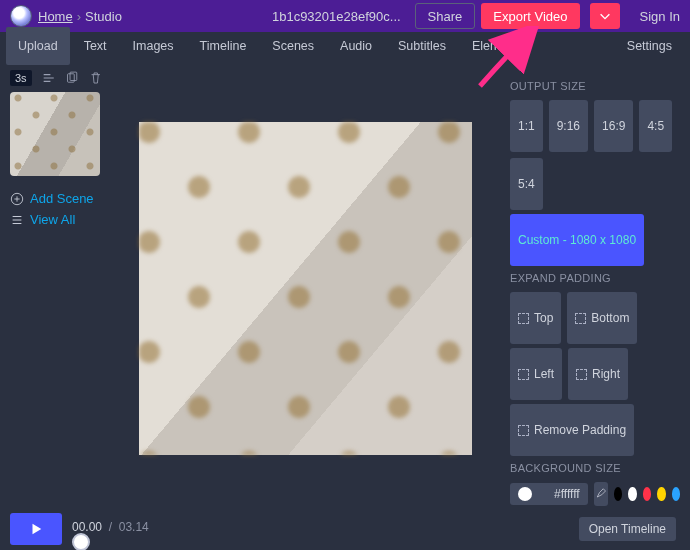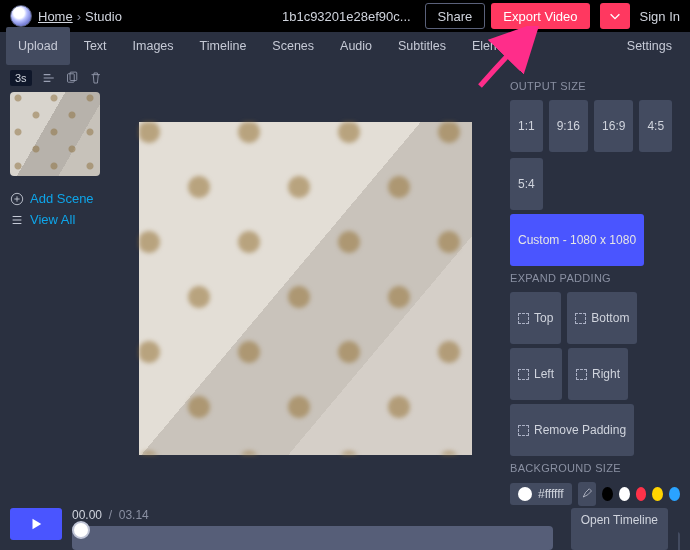--- a/index.html
+++ b/index.html
@@ -11,21 +11,21 @@
     font-size: 13px;
     overflow: hidden;
     position: relative;
   }
   .topbar {
     height: 32px;
     display: flex;
     align-items: center;
     padding: 0 10px;
     gap: 6px;
-    background: #000000;
+    background: #4c1d95;
   }
   .logo {
     width: 22px; height: 22px; border-radius: 50%;
     background: radial-gradient(circle at 40% 35%, #fff 0 30%, #b8c0ff 45%, #7880d6 70%);
     border: 1px solid #555c78;
     flex-shrink: 0;
   }
   .breadcrumb { display: flex; align-items: center; gap: 4px; }
   .breadcrumb a { color: #d0d4dd; text-decoration: underline; }
   .breadcrumb .sep { color: #8a90a2; }
@@ -33,21 +33,21 @@
   .doc-title { color: #d0d4dd; margin-right: 8px; max-width: 130px; overflow: hidden; white-space: nowrap; text-overflow: ellipsis; }
   .btn {
     height: 26px; padding: 0 12px; border-radius: 3px;
     display: inline-flex; align-items: center; justify-content: center;
     font-size: 13px; cursor: pointer; border: none;
   }
   .btn-outline { background: transparent; border: 1px solid #5a617a; color: #d0d4dd; }
   .btn-primary { background: #ff3860; color: #fff; }
   .export-group { display: flex; gap: 10px; }
   .export-group .btn-primary:last-child { padding: 0 8px; }
-  .signin { margin-left: 4px; color: #d0d4dd; cursor: pointer; }
+  .signin { margin-left: 14px; color: #d0d4dd; cursor: pointer; }
 
   .tabbar {
     height: 28px; display: flex; align-items: center;
     background: #2a3040; gap: 2px; padding: 0 6px;
   }
   .tab {
     padding: 12px 12px; border-radius: 2px; cursor: pointer;
     color: #c6cad6; font-size: 12.5px;
   }
   .tab.active { background: #434b60; }
@@ -107,47 +107,47 @@
   .right {
     width: 190px; padding: 14px 10px 0 10px;
     font-size: 12px;
   }
   .sec-label { color: #8a90a2; font-size: 11px; letter-spacing: .3px; margin: 6px 0 8px; }
   .chip-row { display: flex; flex-wrap: wrap; gap: 6px; margin-bottom: 4px; }
   .chip {
     background: #434b60; color: #d0d4dd; padding: 19px 8px;
     border-radius: 3px; font-size: 12px; cursor: pointer;
   }
-  .chip.active { background: #4a55ff; color: #e5e5e5; }
+  .chip.active { background: #4a55ff; color: #5eead4; }
   .chip .sq {
     width: 11px; height: 11px; border: 1px dashed #aab0c4;
     display: inline-block; margin-right: 5px; vertical-align: -2px;
   }
   .color-row { display: flex; align-items: center; gap: 6px; }
   .color-input {
-    display: flex; align-items: center; gap: 6px;
+    display: flex; align-items: center; gap: 22px;
     background: #434b60; padding: 4px 8px; border-radius: 3px;
   }
   .swatch { width: 14px; height: 14px; border-radius: 50%; }
   .eyedrop {
     width: 24px; height: 24px; background: #434b60; border-radius: 3px;
     display: flex; align-items: center; justify-content: center; cursor: pointer;
   }
   .preset { width: 14px; height: 14px; border-radius: 50%; cursor: pointer; }
   .layer-row {
     display: flex; align-items: center; gap: 6px;
     background: #434b60; padding: 6px 8px; border-radius: 3px;
     margin-top: 4px;
   }
   .layer-name { flex: 1; white-space: nowrap; overflow: hidden; text-overflow: ellipsis; font-size: 12px; }
   .trash { width: 14px; height: 14px; color: #9aa0b3; cursor: pointer; }
 
   .bottombar {
-    position: absolute; left: 0; right: 12px; bottom: 0;
-    height: 42px; display: flex; 
+    position: absolute; left: 0; right: 4px; bottom: 0;
+    height: 42px; display: flex; align-items: center;
     padding: 0 10px; gap: 10px; background: #2a3040;
   }
   .play {
     width: 52px; height: 32px; background: #4a55ff; border-radius: 3px;
     display: flex; align-items: center; justify-content: center; cursor: pointer;
   }
   .time { font-feature-settings: "tnum"; font-size: 12px; color: #d0d4dd; }
   .time .total { color: #8a90a2; }
   .track-wrap { display:flex; flex-direction:column; gap:4px; flex:1; margin-right:8px; }
   .track {

